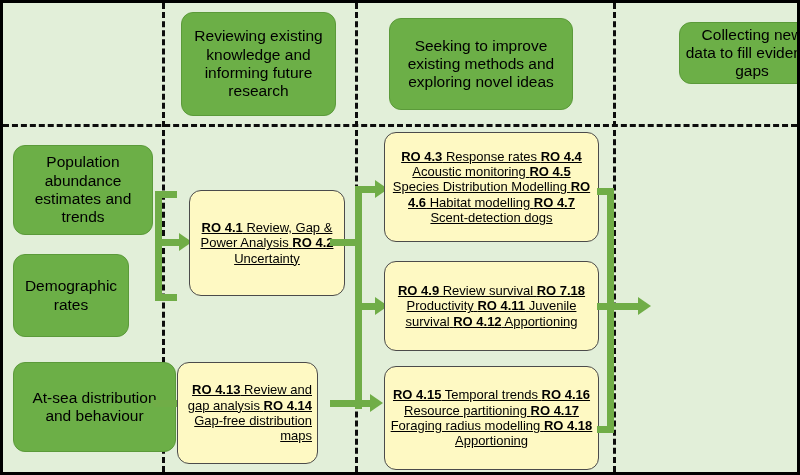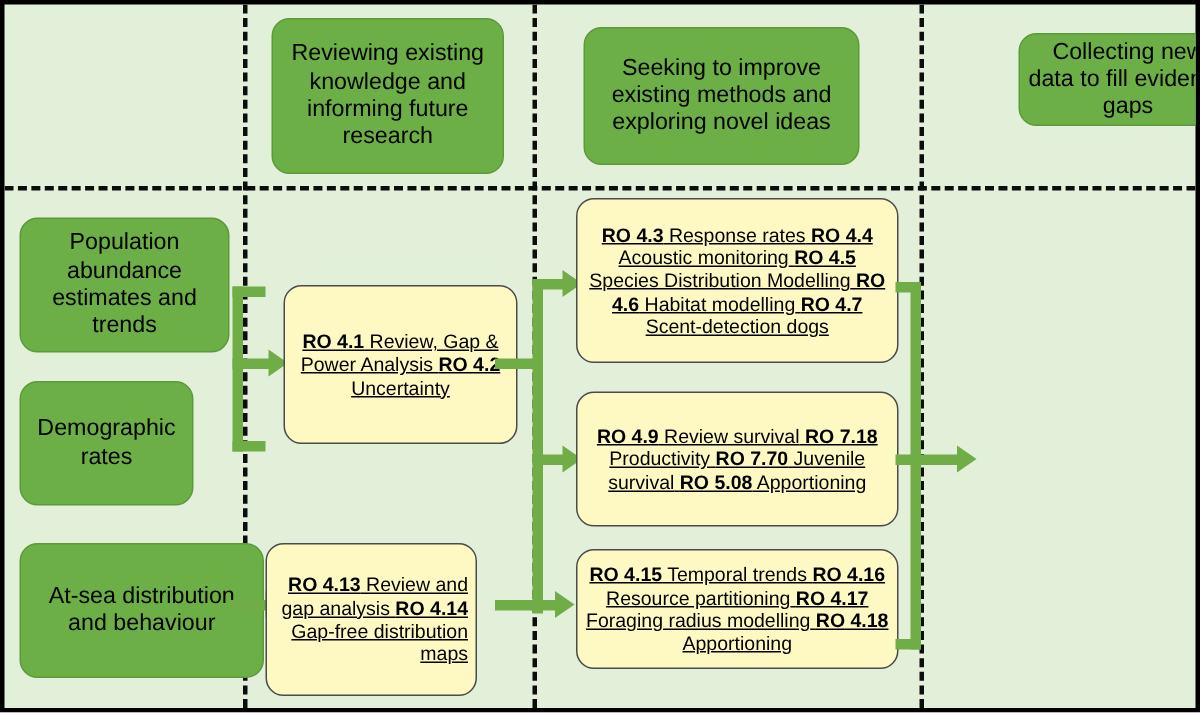--- a/index.html
+++ b/index.html
@@ -153,26 +153,26 @@
       <span class="ro">RO 4.5</span><span> Species Distribution Modelling</span>
       <span class="ro">RO 4.6</span><span> Habitat modelling</span>
       <span class="ro">RO 4.7</span><span> Scent-detection dogs</span>
     </span>
   </div>
 
   <div class="box box-light" style="left:381px; top:258px; width:215px; height:90px;">
     <span class="inner">
       <span class="ro">RO 4.9</span><span> Review survival</span>
       <span class="ro">RO 7.18</span><span> Productivity</span>
-      <span class="ro">RO 7.70</span><span> Juvenile survival</span>
-      <span class="ro">RO 5.08</span><span> Apportioning</span>
+      <span class="ro">RO 4.11</span><span> Juvenile survival</span>
+      <span class="ro">RO 4.12</span><span> Apportioning</span>
     </span>
   </div>
 
-  <div class="box box-light" style="left:381px; top:363px; width:215px; height:80px;">
+  <div class="box box-light" style="left:381px; top:363px; width:215px; height:104px;">
     <span class="inner">
       <span class="ro">RO 4.15</span><span> Temporal trends</span>
       <span class="ro">RO 4.16</span><span> Resource partitioning</span>
       <span class="ro">RO 4.17</span><span> Foraging radius modelling</span>
       <span class="ro">RO 4.18</span><span> Apportioning</span>
     </span>
   </div>
 
   <div class="ln lnv" style="left:604px; top:185px; height:245px;"></div>
   <div class="ln lnh" style="left:594px; top:185px; width:17px;"></div>

